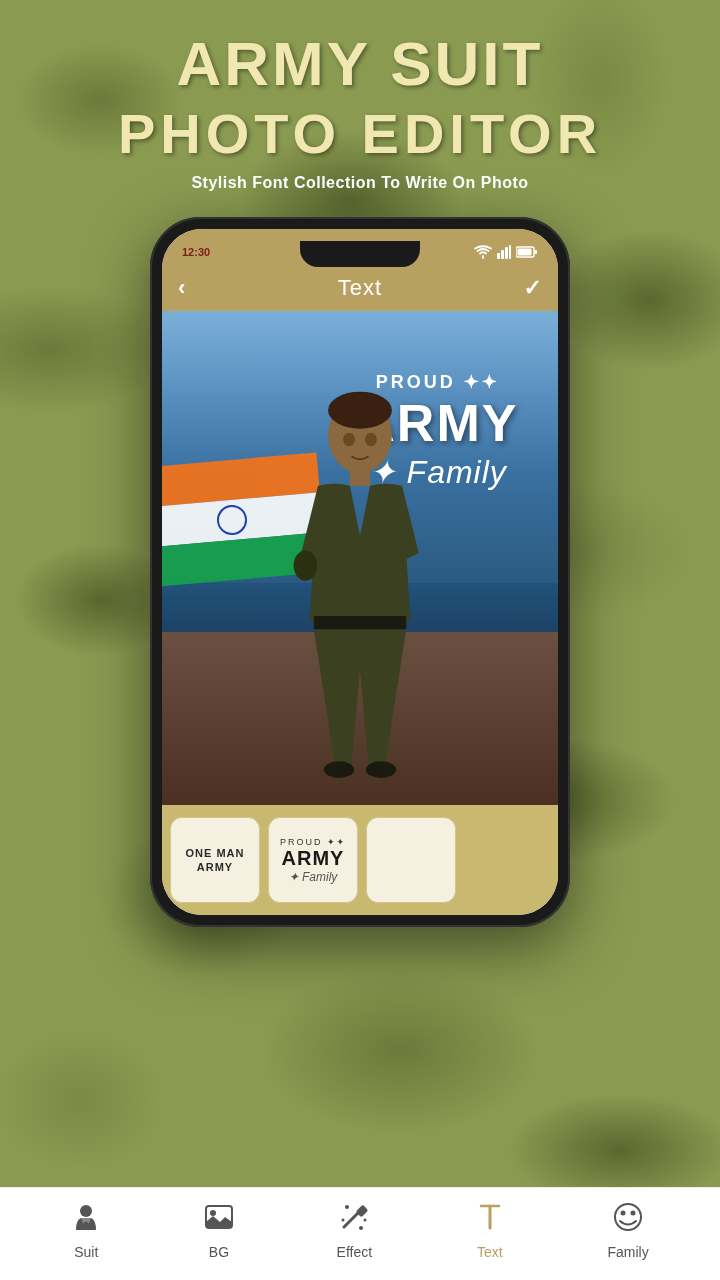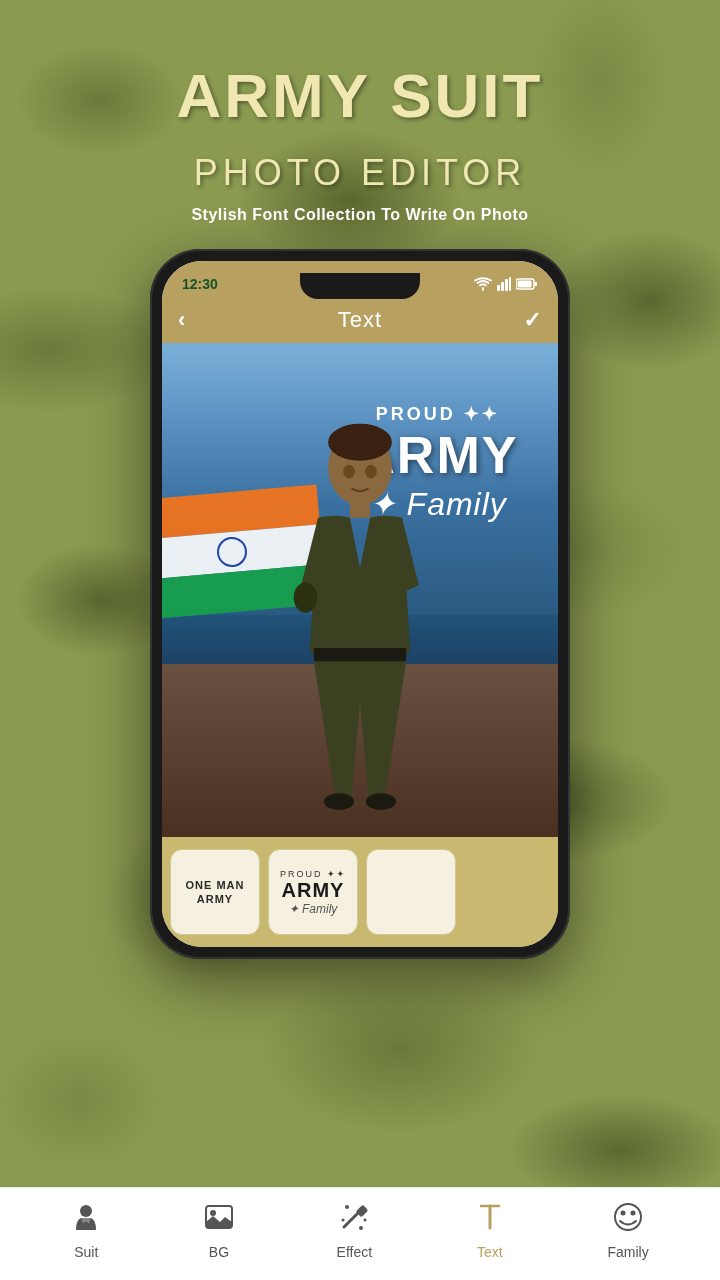--- a/index.html
+++ b/index.html
@@ -59,21 +59,20 @@
 
     .app-title {
       font-size: 62px;
       font-weight: 900;
       color: #f0e8b0;
       text-transform: uppercase;
       letter-spacing: 3px;
       font-family: 'Arial Black', Arial, sans-serif;
       text-shadow: 2px 2px 4px rgba(0,0,0,0.4);
       line-height: 1.1;
-      margin-top: 32px;
     }
 
     .tagline {
       font-size: 16px;
       color: #ffffff;
       font-weight: bold;
       margin-top: 8px;
       letter-spacing: 0.5px;
     }
 
@@ -124,23 +123,23 @@
       display: flex;
       justify-content: space-between;
       align-items: center;
       padding: 8px 20px 0;
       height: 38px;
       background: #b8a060;
       z-index: 5;
     }
 
     .status-time {
-      font-size: 14px;
+      font-size: 11px;
       font-weight: bold;
-      color: #14532d;
+      color: #7f1d1d;
     }
 
     .status-icons {
       display: flex;
       gap: 5px;
       align-items: center;
     }
 
     .phone-topbar {
       background: #b8a060;
@@ -369,21 +368,21 @@
 </head>
 <body>
 
 <div class="camo-bg"></div>
 
 <div class="page-content">
 
   <div class="header-section">
     <div class="app-title">
       <span>ARMY SUIT</span><br>
-      <span style="font-size:36px; font-weight:400; letter-spacing:5px;">Photo Editor</span>
+      <span style="font-size:56px; font-weight:700; letter-spacing:5px;">Photo Editor</span>
     </div>
     <div class="tagline">Stylish Font Collection To Write On Photo</div>
   </div>
 
   <div class="phone-container">
     <div class="phone-body">
       <div class="phone-screen">
 
         <div class="notch"></div>
 

